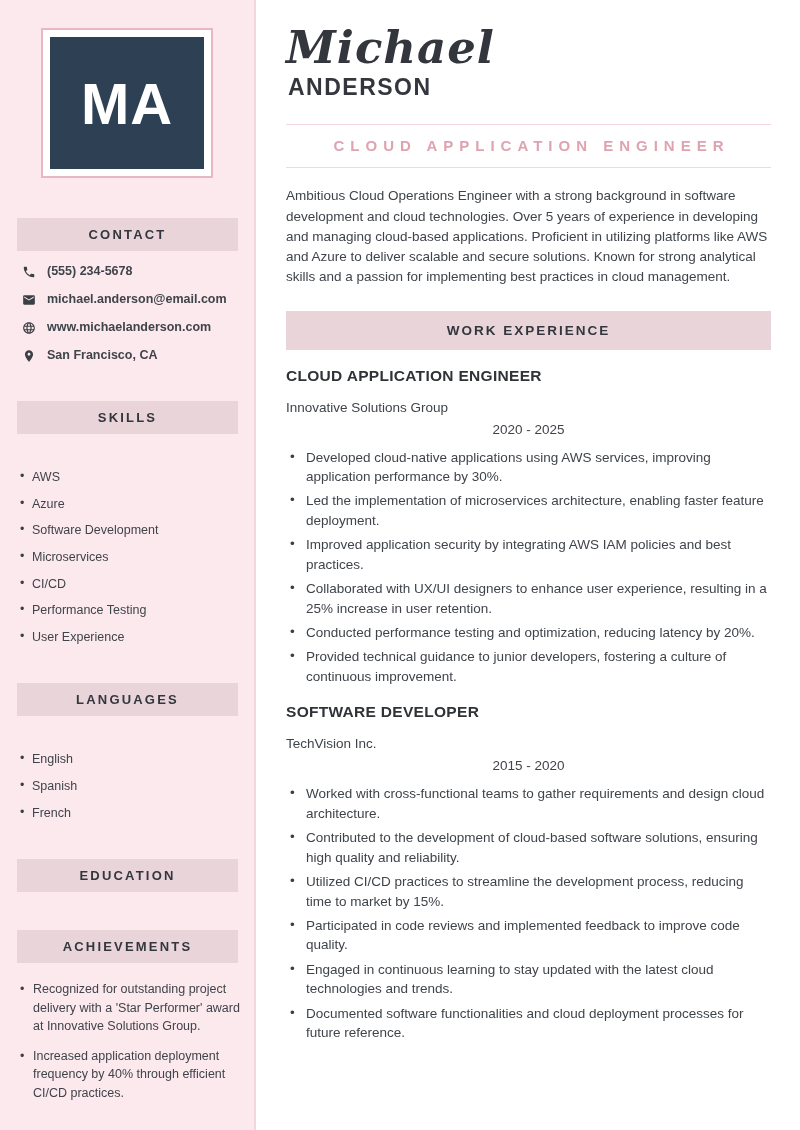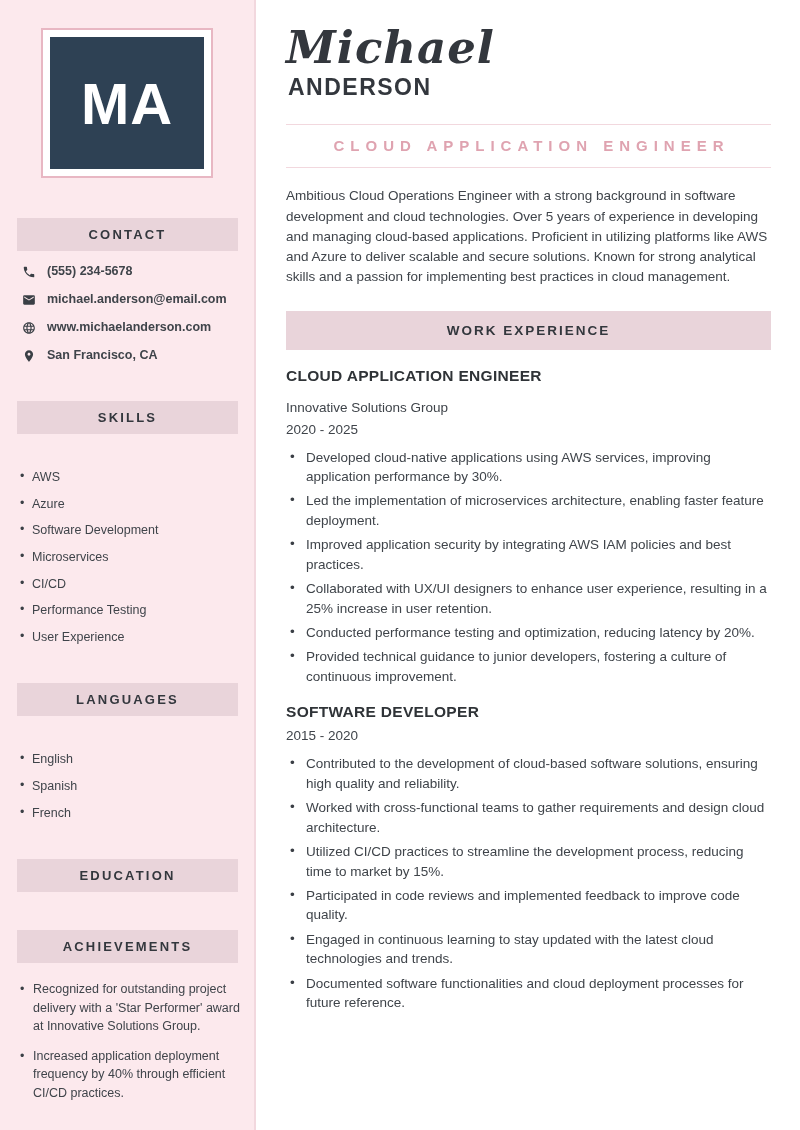--- a/index.html
+++ b/index.html
@@ -103,21 +103,21 @@
     text-align:center;padding:12px 0;
     font-size:13.5px;font-weight:bold;letter-spacing:2px;
     color:var(--heading-text);
   }
   .job{margin-top:17px;}
   .job-title{
     font-size:15.5px;font-weight:bold;color:#2f3337;
     margin:0;letter-spacing:0.3px;
   }
   .job-company{font-size:13.5px;color:var(--body-text);margin-top:15px;}
-  .job-dates{font-size:13.5px;color:var(--body-text);margin-top:7px;}
+  .job-dates{font-size:13.5px;color:var(--body-text);margin-top:7px;text-align:center;}
   .job-bullets{list-style:none;margin:11px 0 0 3px;padding:0;}
   .job-bullets li{
     position:relative;padding-left:17px;
     font-size:13.5px;line-height:1.44;color:var(--body-text);
     margin-bottom:5px;
   }
   .job-bullets li::before{content:"•";position:absolute;left:1px;top:-1px;color:#3a3f45;}
 </style>
 </head>
 <body>
@@ -227,24 +227,25 @@
         <li>Led the implementation of microservices architecture, enabling faster feature deployment.</li>
         <li>Improved application security by integrating AWS IAM policies and best practices.</li>
         <li>Collaborated with UX/UI designers to enhance user experience, resulting in a 25% increase in user retention.</li>
         <li>Conducted performance testing and optimization, reducing latency by 20%.</li>
         <li>Provided technical guidance to junior developers, fostering a culture of continuous improvement.</li>
       </ul>
     </section>
 
     <section class="job">
       <h3 class="job-title">SOFTWARE DEVELOPER</h3>
+      <div class="job-company">TechVision Inc.</div>
       <div class="job-dates">2015 - 2020</div>
       <ul class="job-bullets">
+        <li>Worked with cross-functional teams to gather requirements and design cloud architecture.</li>
         <li>Contributed to the development of cloud-based software solutions, ensuring high quality and reliability.</li>
-        <li>Worked with cross-functional teams to gather requirements and design cloud architecture.</li>
         <li>Utilized CI/CD practices to streamline the development process, reducing time to market by 15%.</li>
         <li>Participated in code reviews and implemented feedback to improve code quality.</li>
         <li>Engaged in continuous learning to stay updated with the latest cloud technologies and trends.</li>
         <li>Documented software functionalities and cloud deployment processes for future reference.</li>
       </ul>
     </section>
 
   </main>
 </div>
 

